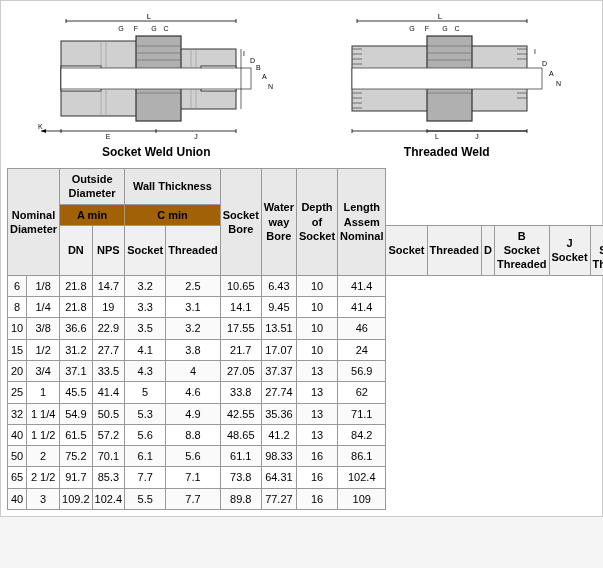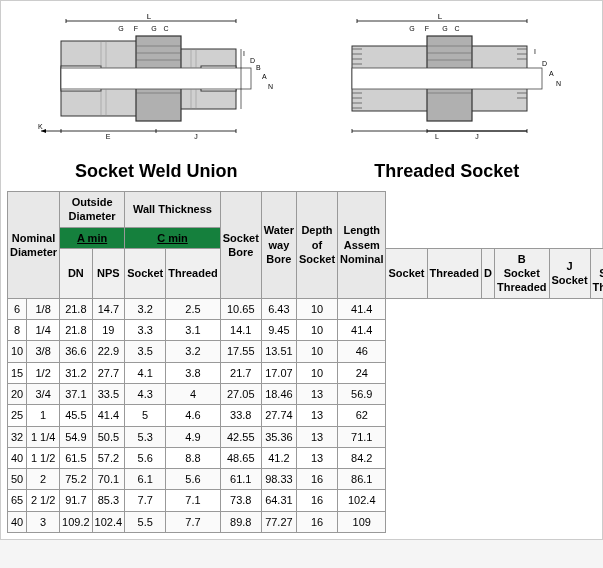--- a/index.html
+++ b/index.html
@@ -26,23 +26,23 @@
       display: flex;
       flex-direction: column;
       align-items: center;
       flex: 1;
     }
     .diagram-svg {
       width: 240px;
       height: 130px;
     }
     .diagram-label {
-      font-size: 18px;
+      font-size: 12px;
       font-weight: bold;
-      margin-top: 20px;
+      margin-top: 4px;
       text-align: left;
     }
     .table-wrapper {
       padding: 4px 6px 6px 6px;
     }
     table {
       width: 100%;
       border-collapse: collapse;
       font-size: 11px;
     }
@@ -53,22 +53,21 @@
       line-height: 1.3;
     }
     th {
       background: #f0f0f0;
       font-weight: bold;
     }
     .header-row-1 th {
       background: #e8e8e8;
     }
     .header-row-2 th {
-      background: #15803d;
-      text-decoration: underline;
+      background: #a16207;
     }
     .header-row-3 th {
       background: #f0f0f0;
     }
     tr:nth-child(odd) td {
       background: #fafafa;
     }
     tr:nth-child(even) td {
       background: #fff;
     }
@@ -201,21 +200,21 @@
 
         <line x1="100" y1="120" x2="200" y2="120" stroke="#000" stroke-width="0.8"></line>
         <line x1="100" y1="118" x2="100" y2="122" stroke="#000" stroke-width="0.8"></line>
         <line x1="200" y1="118" x2="200" y2="122" stroke="#000" stroke-width="0.8"></line>
         <text x="150" y="128" font-size="7" text-anchor="middle" font-family="Arial">J</text>
 
         <line x1="25" y1="120" x2="200" y2="120" stroke="#000" stroke-width="0.8"></line>
         <line x1="25" y1="118" x2="25" y2="122" stroke="#000" stroke-width="0.8"></line>
         <text x="110" y="128" font-size="7" text-anchor="middle" font-family="Arial">L</text>
       </svg>
-      <div class="diagram-label">Threaded Socket</div>
+      <div class="diagram-label">Threaded Weld</div>
     </div>
   </div>
 
   <div class="table-wrapper">
     <table>
       <thead>
 
         <tr class="header-row-1">
           <th colspan="2" rowspan="3">Nominal<br>Diameter</th>
           <th colspan="2">Outside Diameter</th>
@@ -294,21 +293,21 @@
             <td>24</td>
           </tr>
           <tr>
             <td>20</td>
             <td>3/4</td>
             <td>37.1</td>
             <td>33.5</td>
             <td>4.3</td>
             <td>4</td>
             <td>27.05</td>
-            <td>18.46</td>
+            <td>37.37</td>
             <td>13</td>
             <td>56.9</td>
           </tr>
           <tr>
             <td>25</td>
             <td>1</td>
             <td>45.5</td>
             <td>41.4</td>
             <td>5</td>
             <td>4.6</td>

